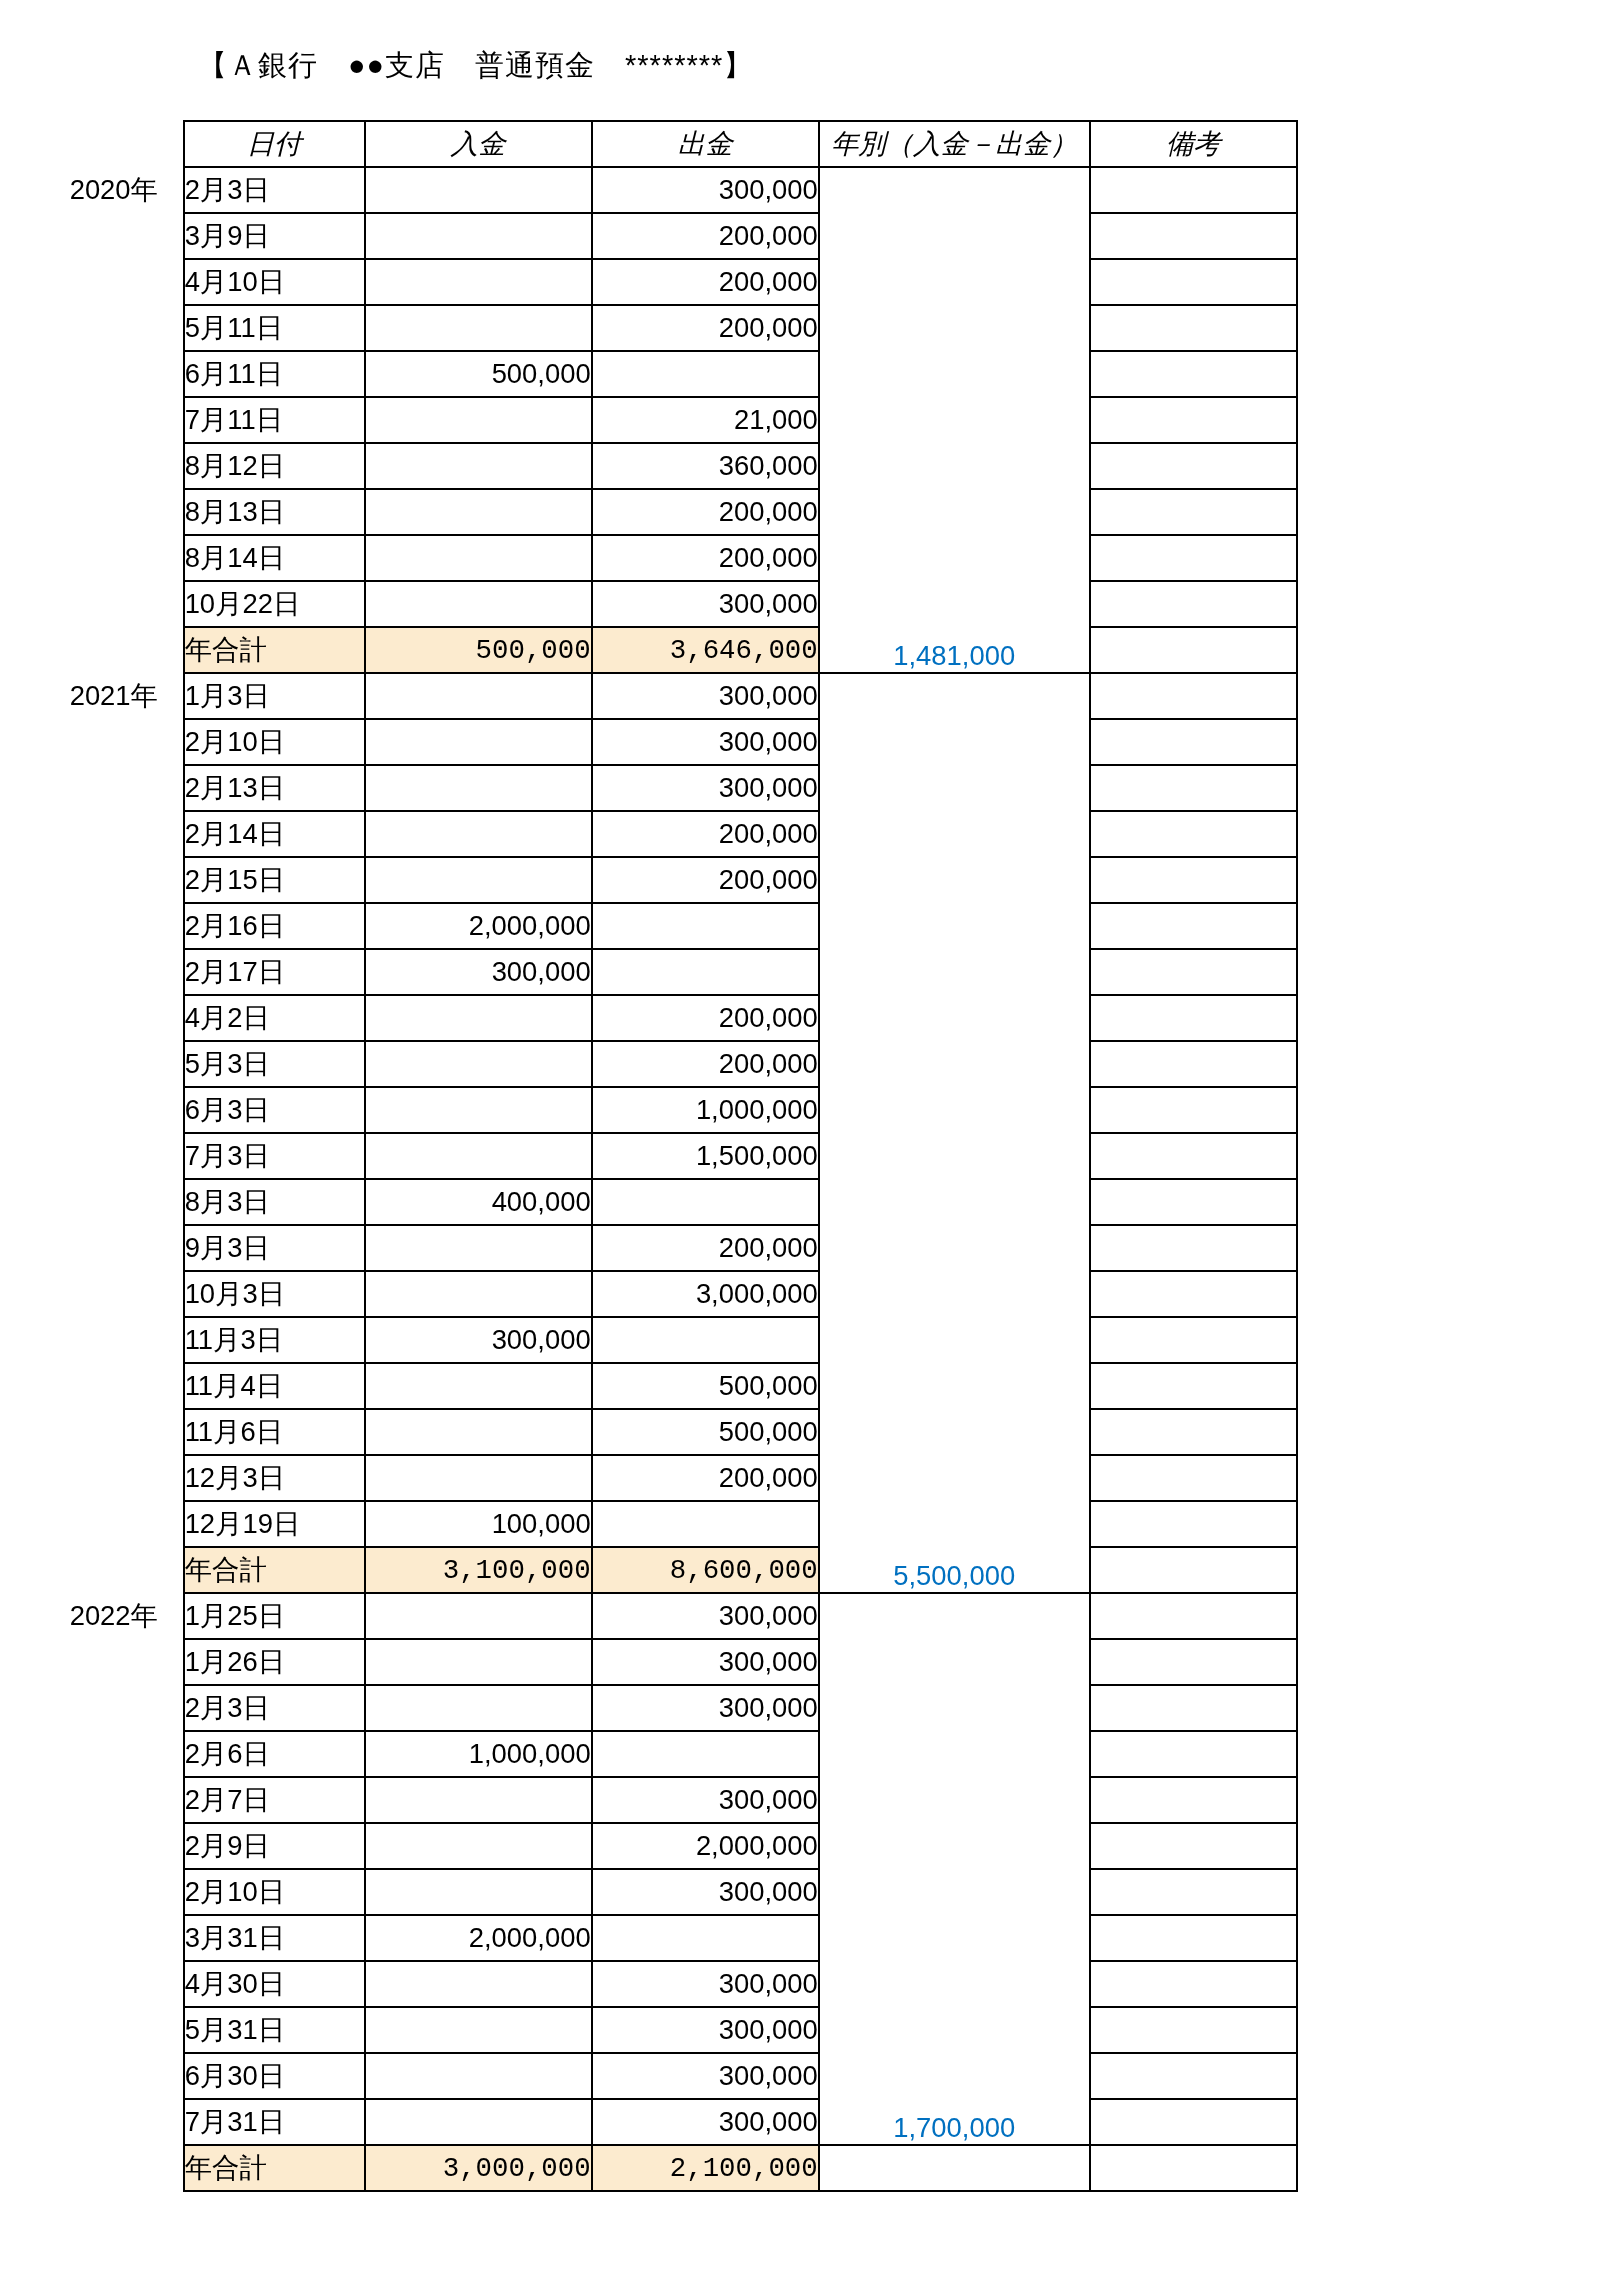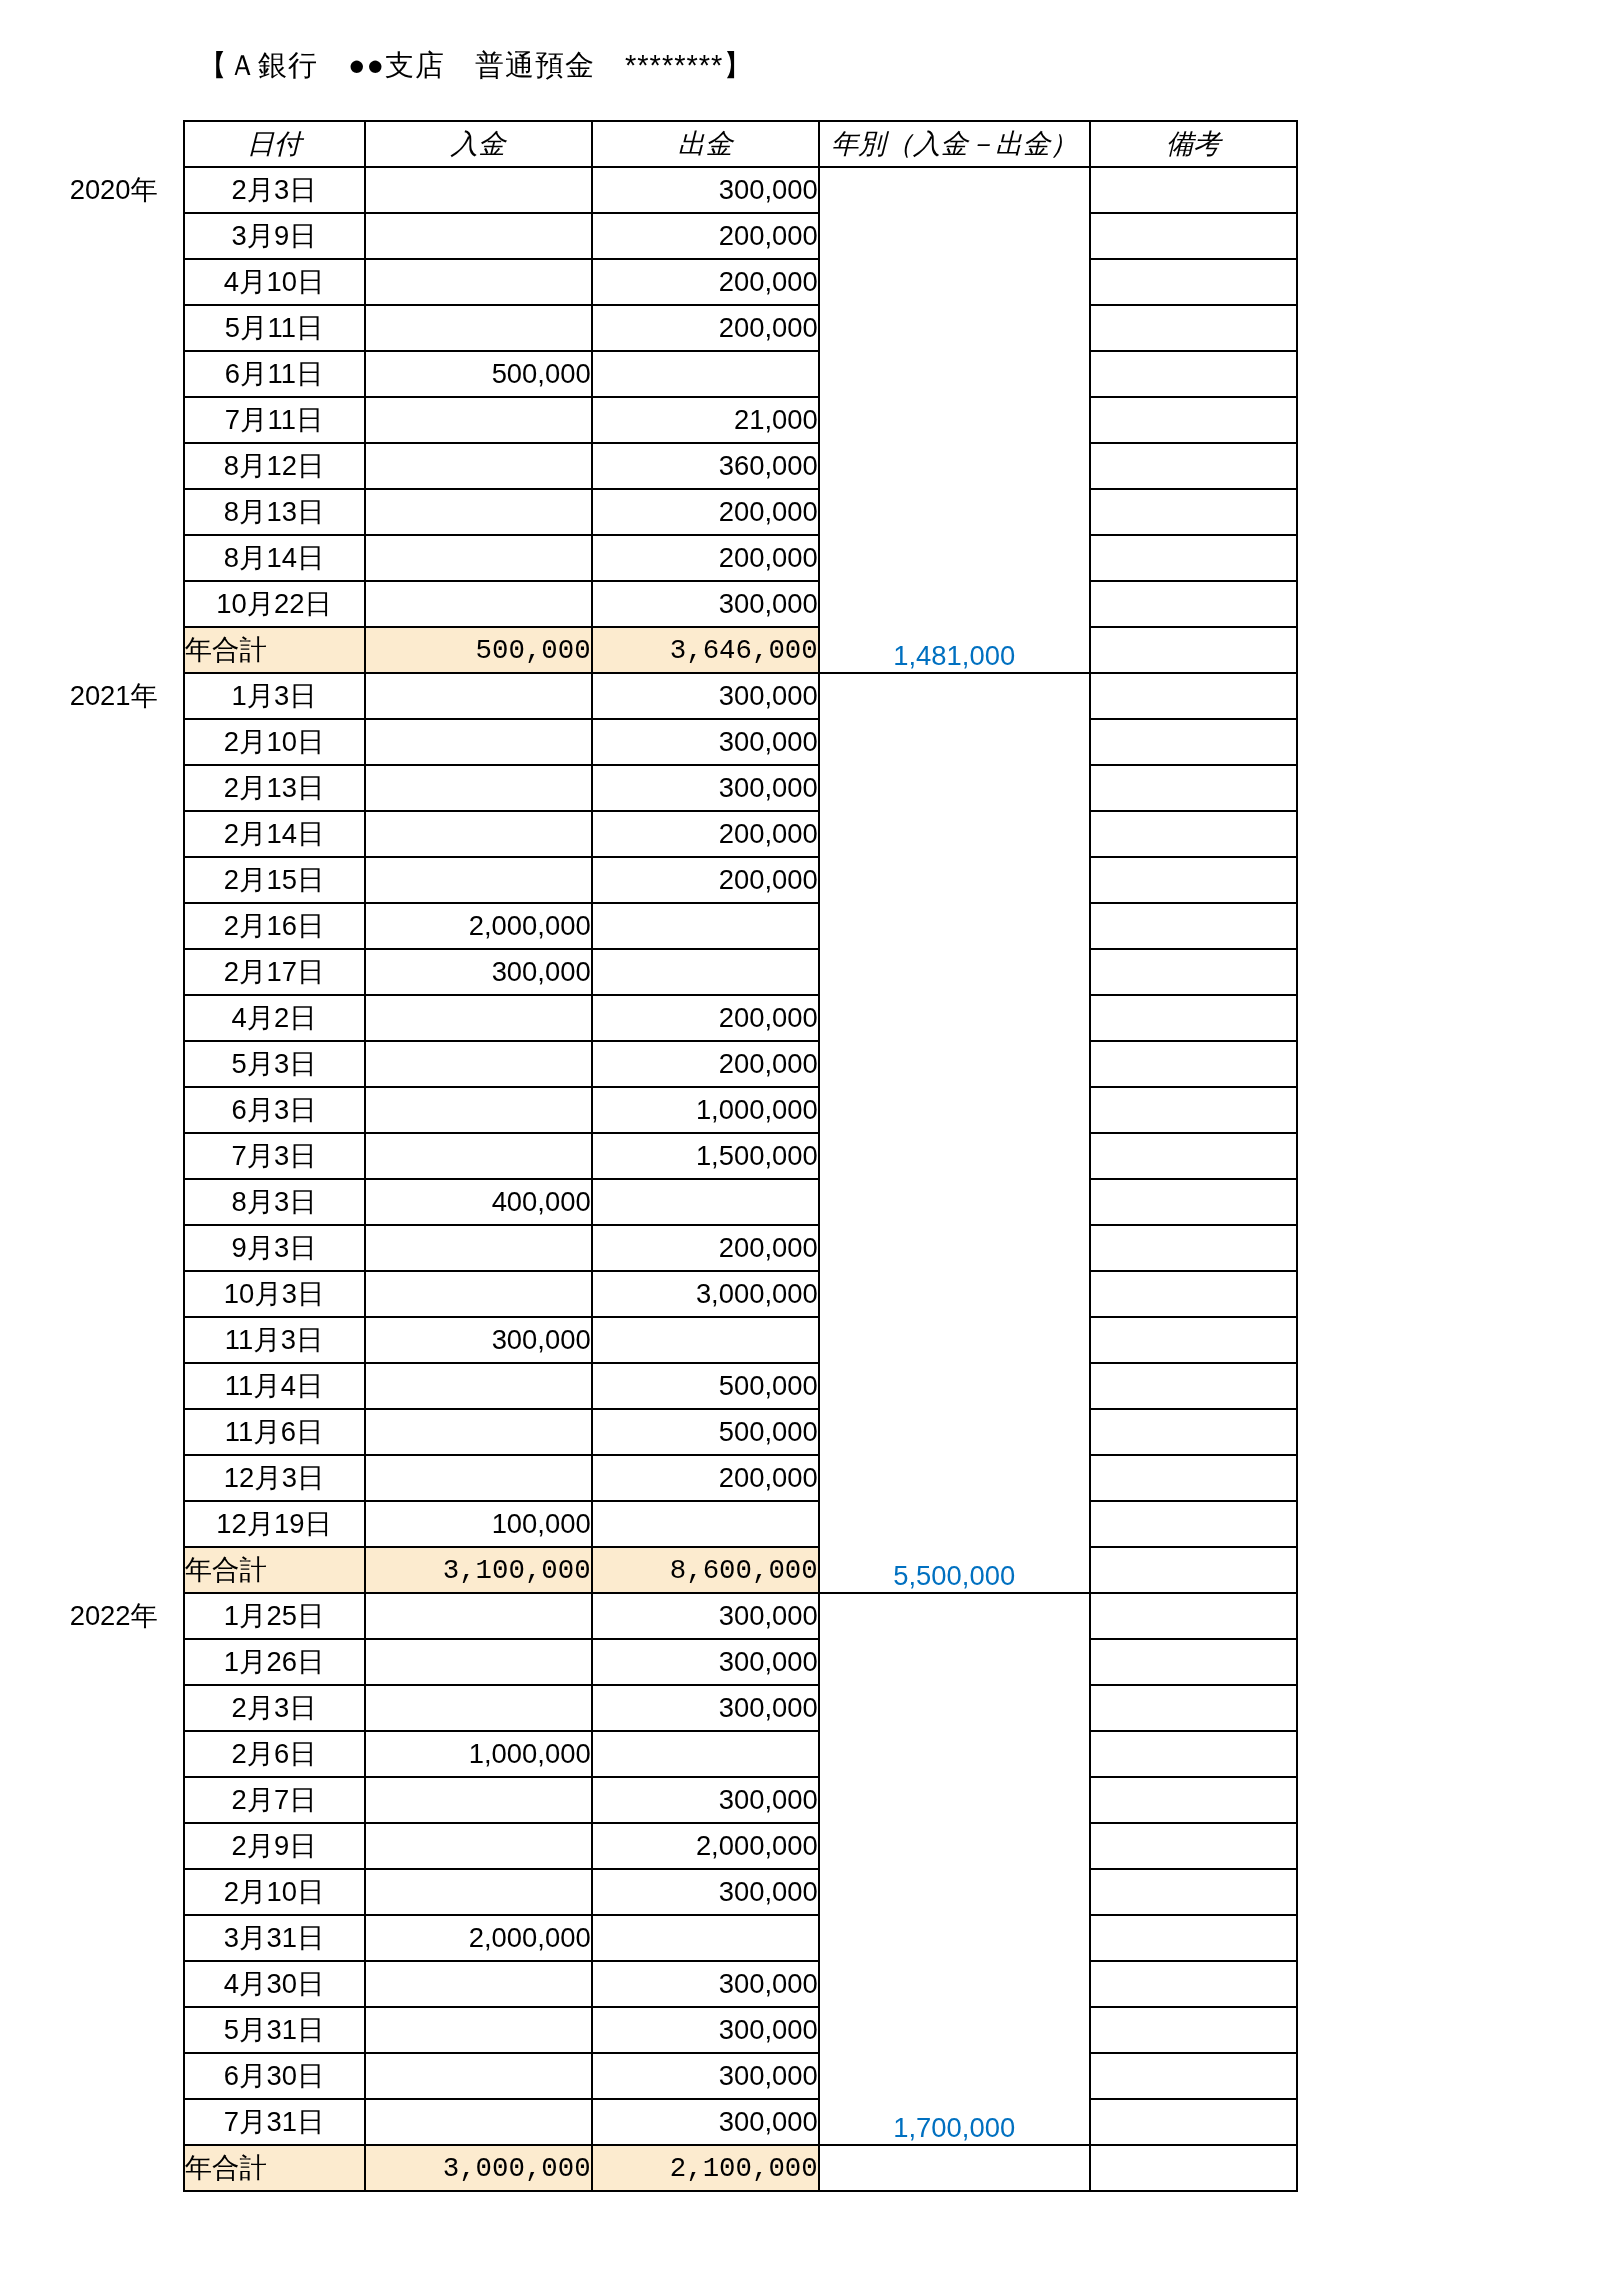--- a/index.html
+++ b/index.html
@@ -22,21 +22,21 @@
   table.stmt th,table.stmt td{
     padding:0;margin:0;overflow:hidden;white-space:nowrap;
     font-weight:normal;font-size:27.4px;
   }
   .b{border:2.9px solid var(--border,#000);}
   .hdr{text-align:center;font-style:italic;}
   .ylabel{
     border:none;text-align:center;padding-right:14.7px;
     vertical-align:top;line-height:46px;
   }
-  .c-date{text-align:center;padding-right:17.6px;}
+  .c-date{text-align:left;padding-right:17.6px;}
   .c-num{text-align:right;padding-right:9.8px;}
   .c-net{
     text-align:center;padding-right:9.8px;padding-bottom:6.9px;
     vertical-align:bottom;color:var(--net,#0070C0);
   }
   .c-rem{}
   .hl{background:var(--hl,#FCEBCF);font-family:Liberation Mono, monospace;}
   .total-label{text-align:left;padding-left:7.8px;}
 </style>
 </head>

